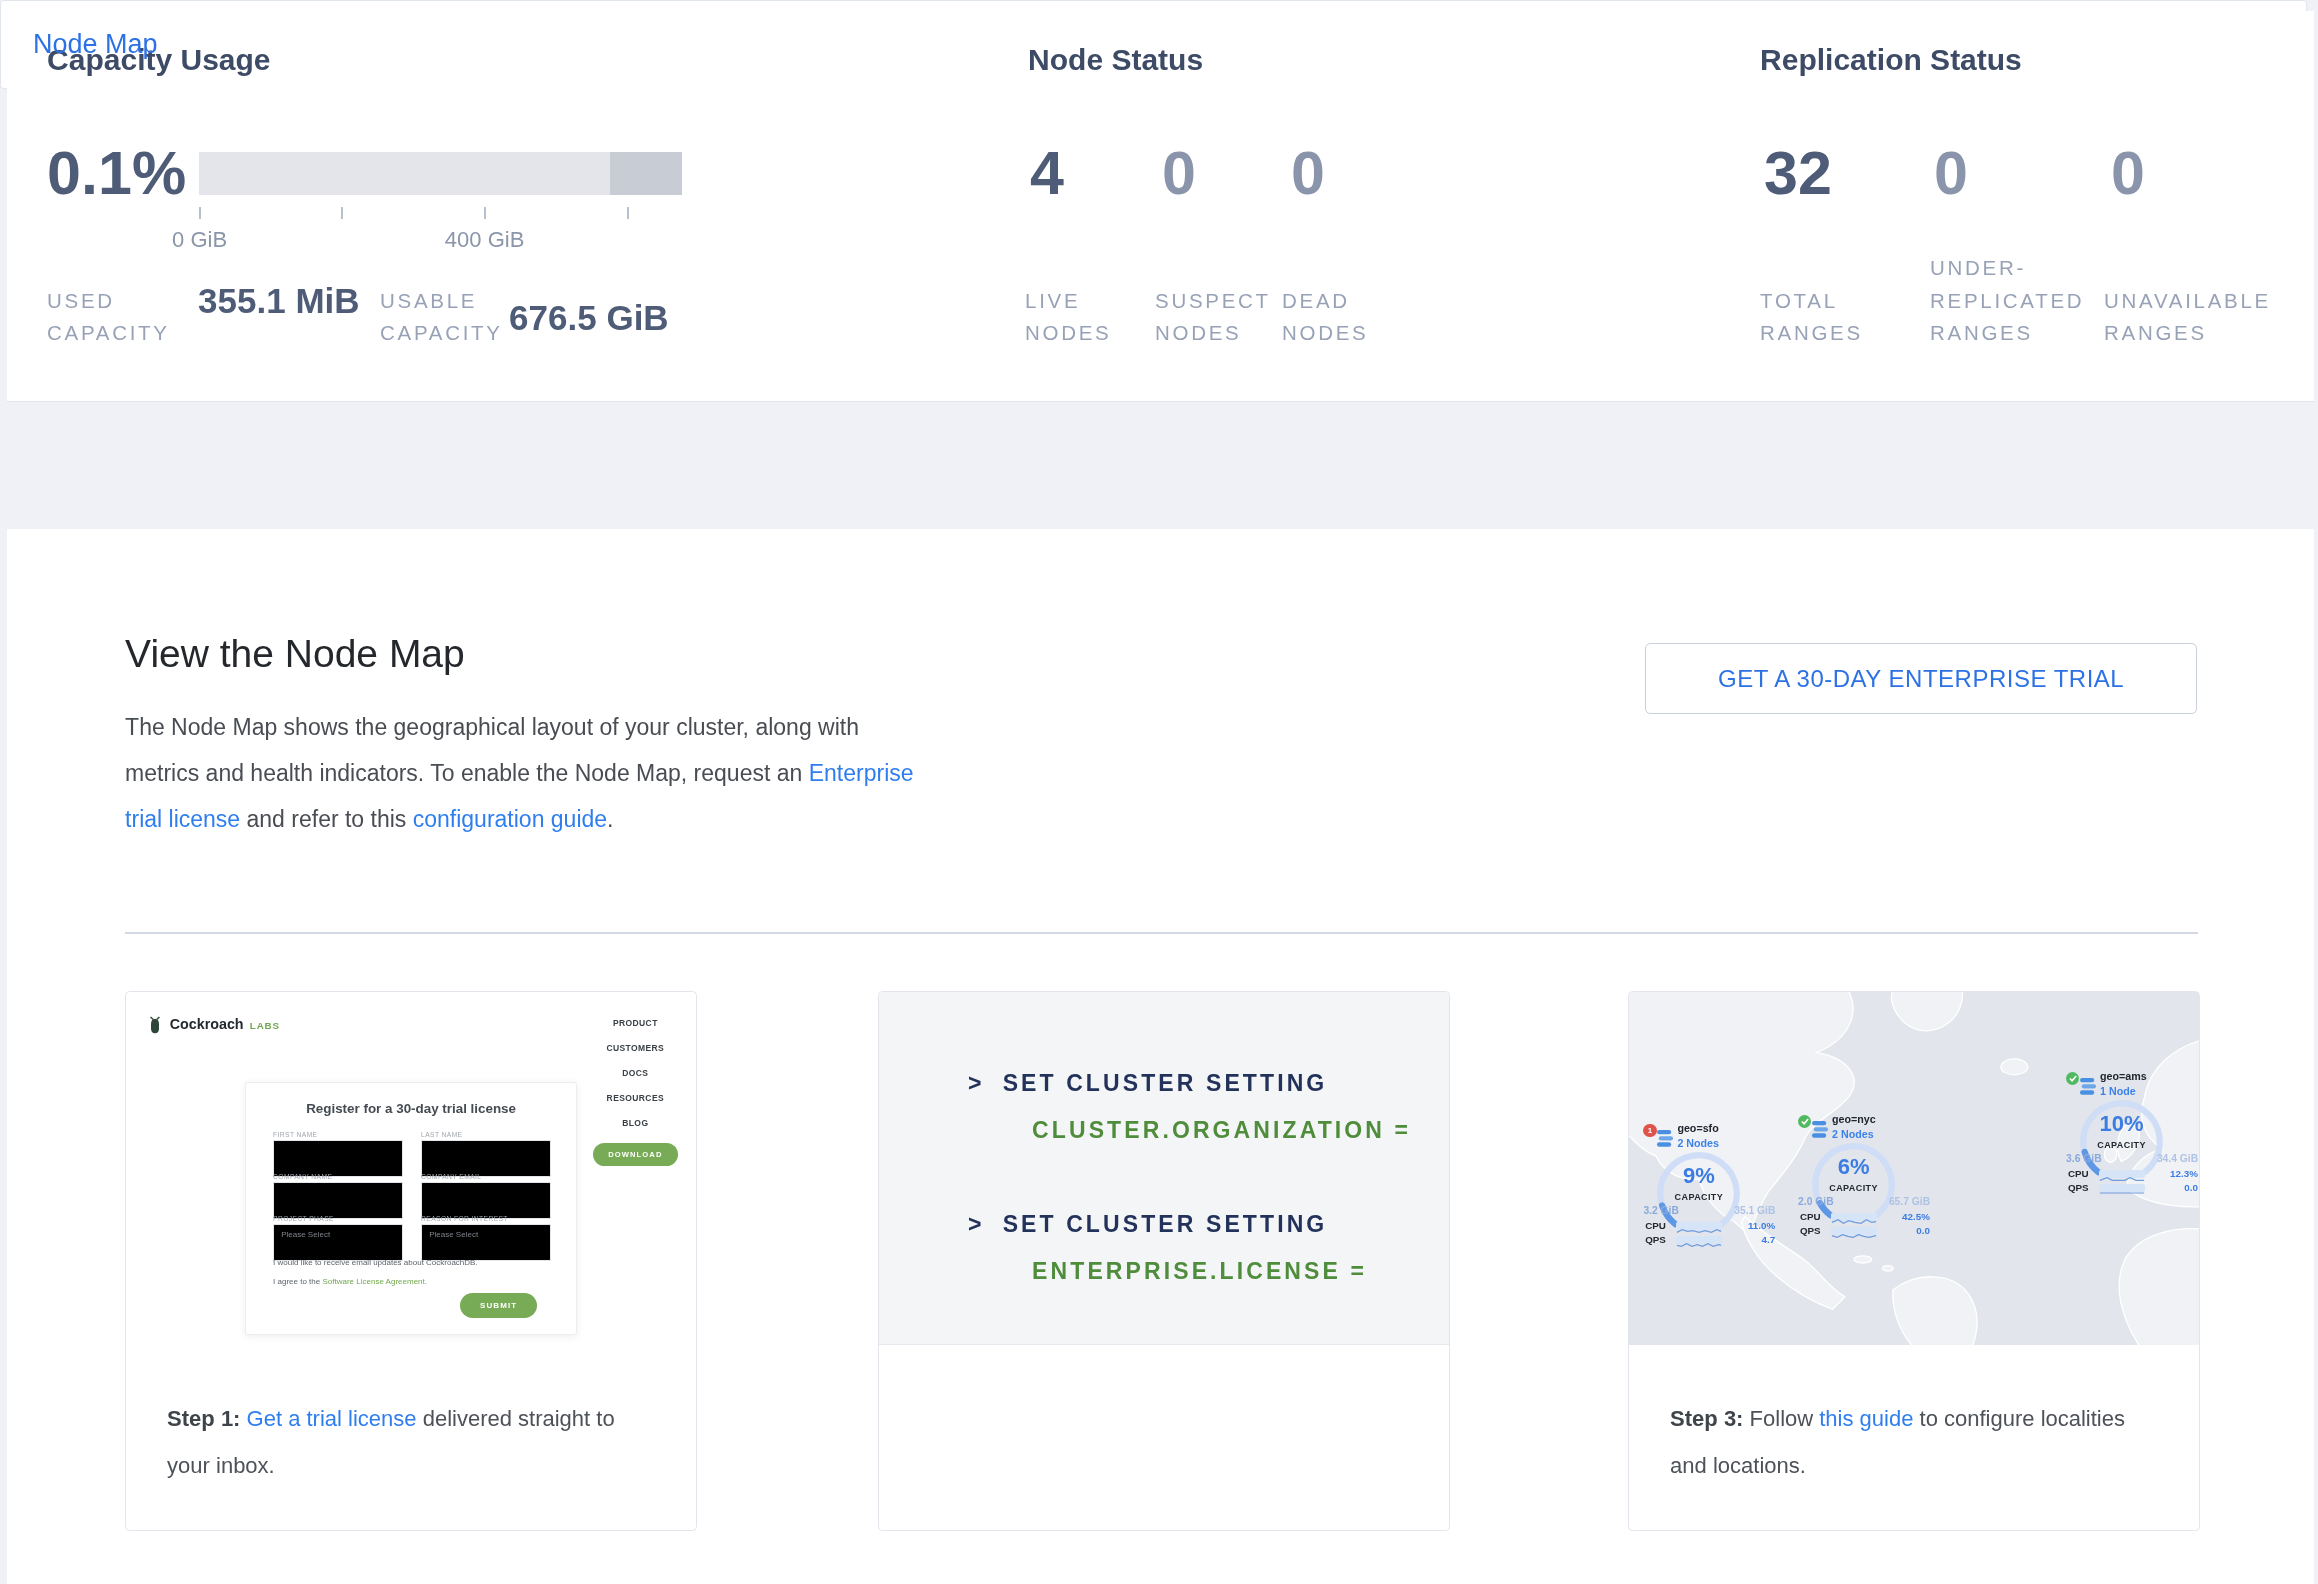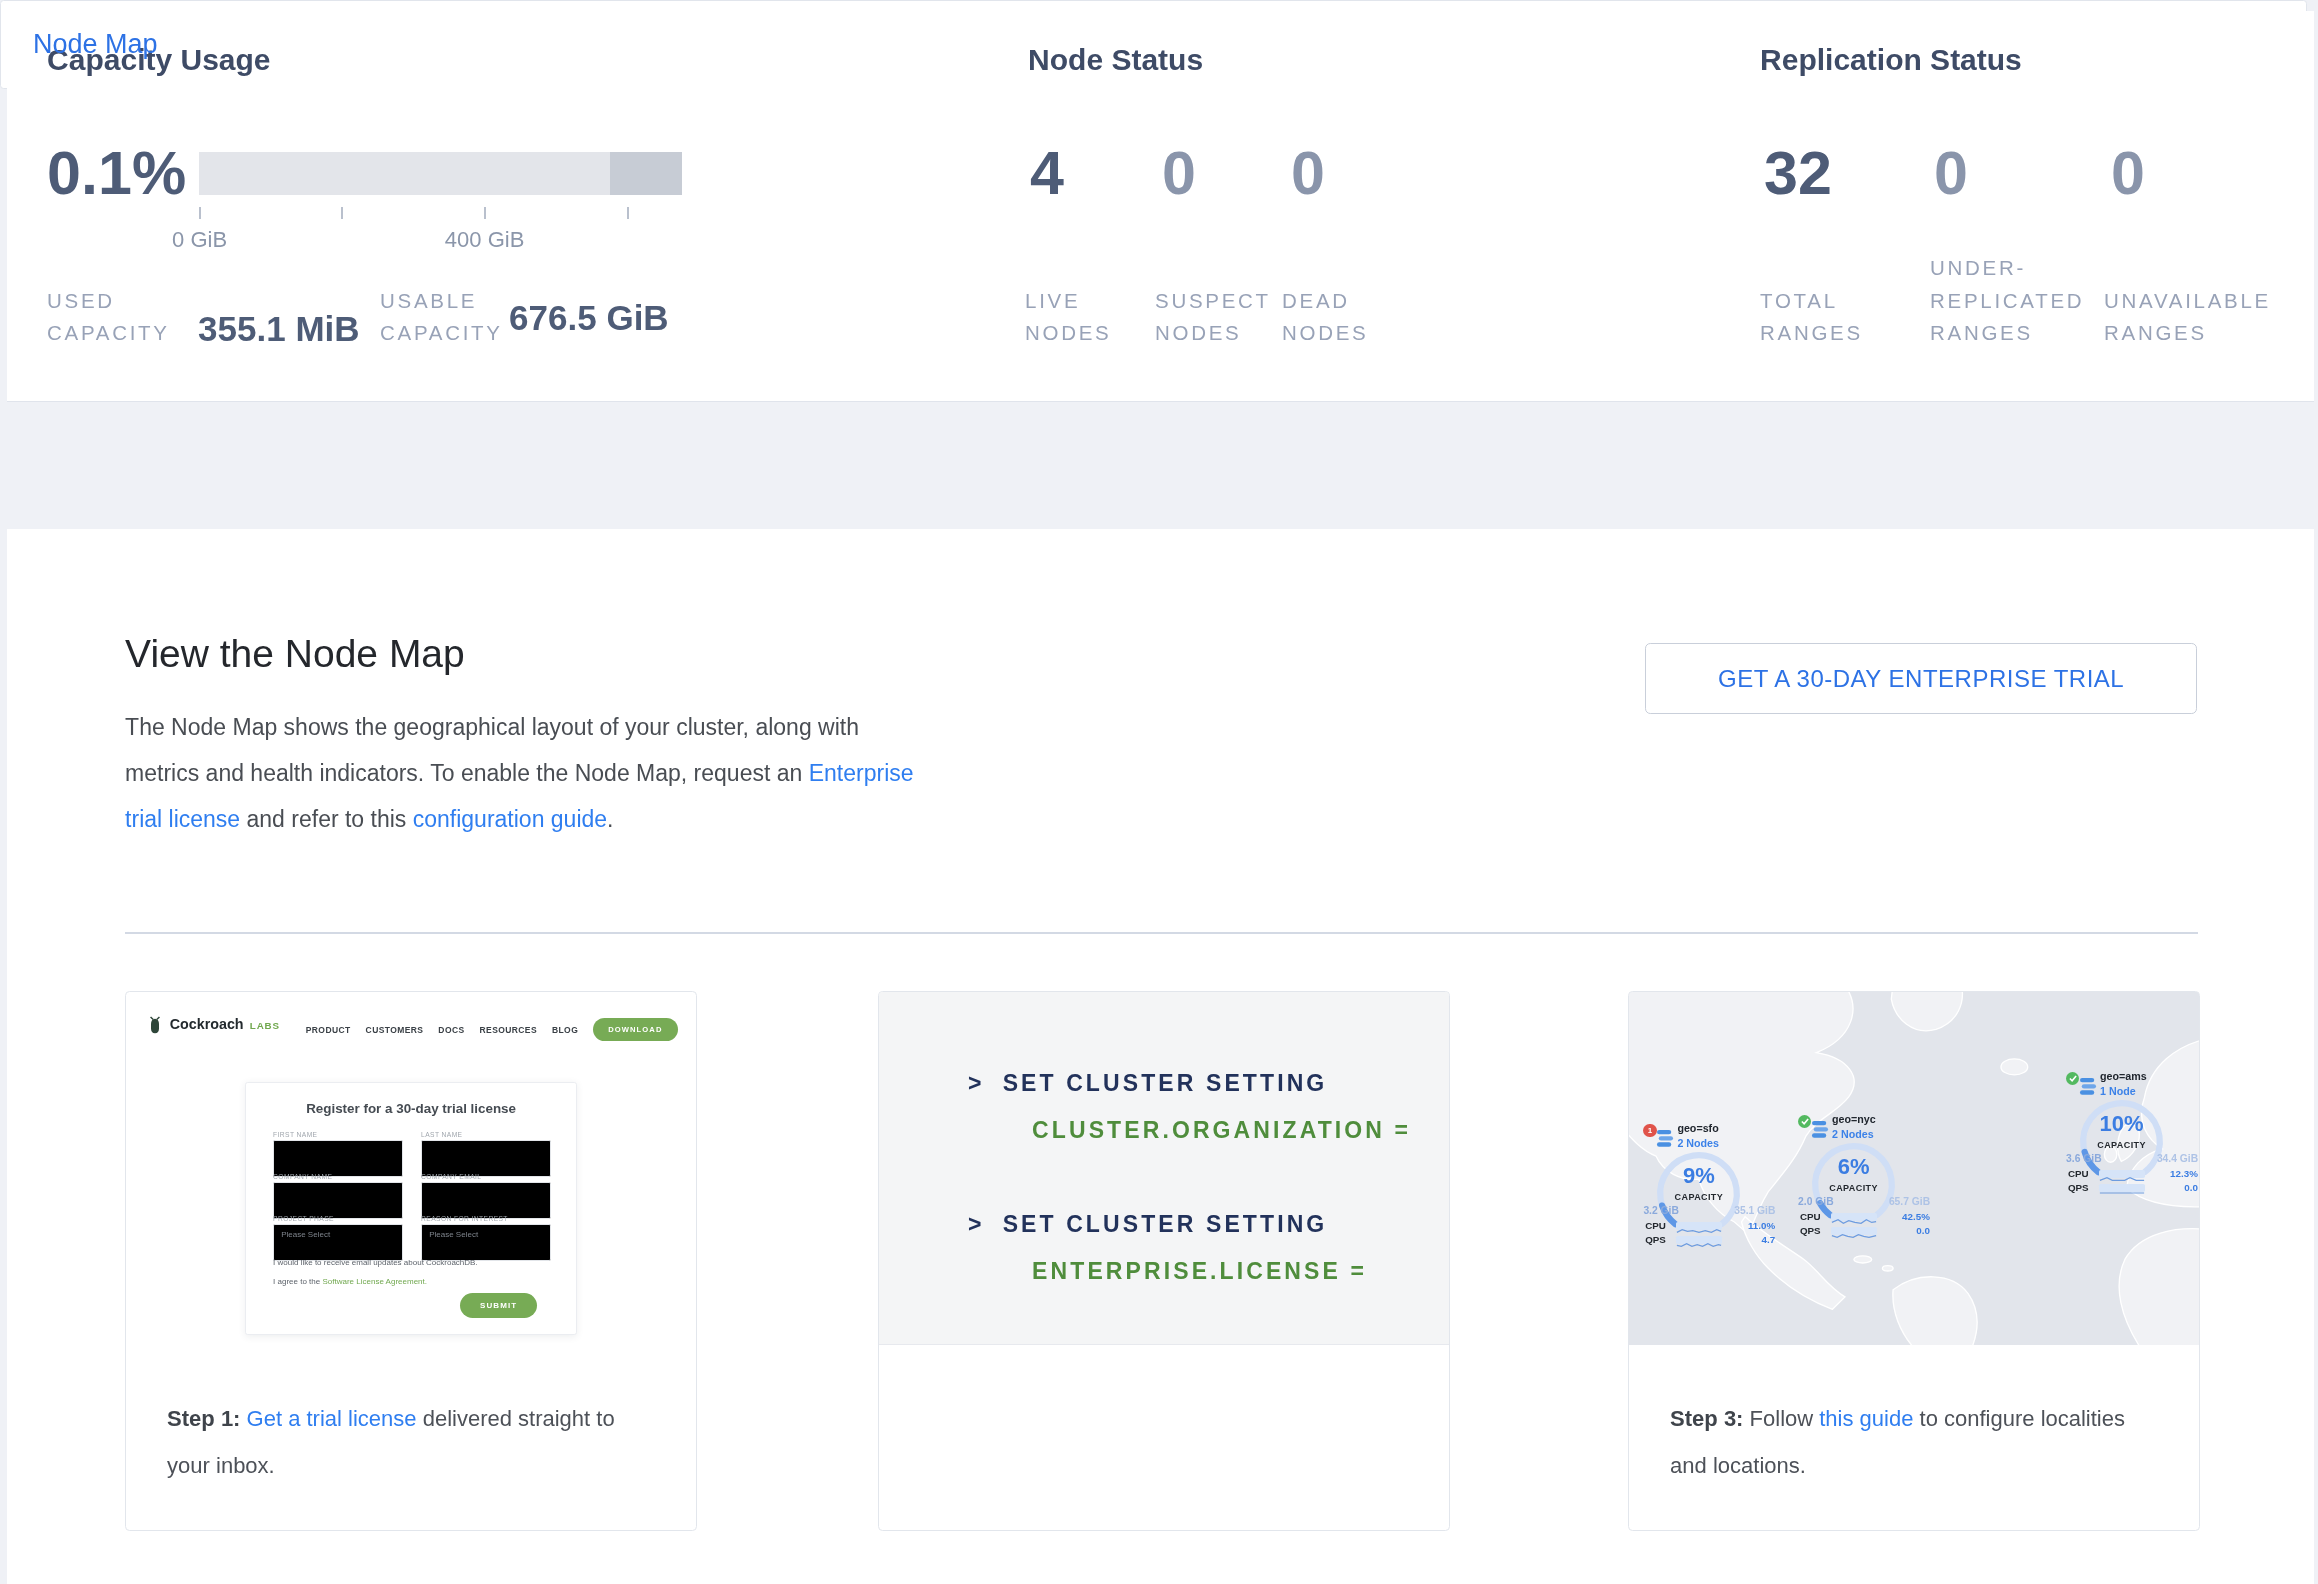--- a/index.html
+++ b/index.html
@@ -37,21 +37,21 @@
 
   
   .card { position:absolute; width:572px; height:540px; background:#fff; border:0.9px solid #e2e6ec; border-radius:4.5px; overflow:hidden; }
   .caption { position:absolute; left:41px; right:37px; top:403px; font-size:22px; line-height:47px; color:#4d5158; }
   .cap-label { font-weight:700; color:#3f444b; }
 
   
   .mini { position:absolute; left:0; top:8px; width:571px; height:383px; background:#fff; }
   .mini-brand-text { font-size:14.3px; font-weight:800; color:#232a2e; }
   .mini-brand-suffix { font-size:9.8px; font-weight:700; color:#71a84f; letter-spacing:0.9px; }
-  .mini-nav { position:absolute; right:19.6px; top:18px; display:flex; align-items:center; gap:15px; }
+  .mini-nav { position:absolute; right:19.6px; top:18px; display:flex; align-items:center; gap:15px;flex-direction:column; }
   .mini-nav-item { font-size:8.5px; font-weight:700; letter-spacing:0.4px; color:#3a4046; cursor:pointer; }
   .mini-pill { padding:7.1px 15px; border-radius:13.4px; background:#77ab55; color:#fff; font-size:7.6px; font-weight:700; letter-spacing:1.1px; cursor:pointer; }
   .mini-form { position:absolute; left:119px; top:82px; width:332px; height:253px; background:#fff; border:0.9px solid #ebedf1; border-radius:2.7px; box-shadow:0 1.8px 7.1px rgba(40,50,60,0.08); }
   .mf-title { position:absolute; left:0; top:18px; width:100%; text-align:center; font-size:13.4px; font-weight:700; color:#454b52; }
   .mf-label { position:absolute; font-size:6.7px; letter-spacing:0.4px; color:#a0a6ad; }
   .mf-input { position:absolute; width:130px; height:37px; background:#000000; border:0.9px solid #e2e5e9; border-radius:1.8px; font-size:8px; color:#7e848c; line-height:19.6px; padding-left:7.1px; }
   .mf-checkrow { position:absolute; display:flex; align-items:center; gap:7.1px; }
   .mf-checktext { font-size:8px; color:#5d636b; }
   .mf-green { color:#71a84f; cursor:pointer; }
   .mf-submit { position:absolute; left:214px; top:210px; width:77px; height:25px; background:#77ab55; border-radius:12.5px;
@@ -99,21 +99,21 @@
       <div class="seg-dark"></div>
     </div>
     <div class="a tickline" style="left:192px; top:196px;"></div>
     <div class="a tickline" style="left:334px; top:196px;"></div>
     <div class="a tickline" style="left:477px; top:196px;"></div>
     <div class="a tickline" style="left:620px; top:196px;"></div>
     <div class="a ticklabel" style="left:192px; top:216px;">0 GiB</div>
     <div class="a ticklabel" style="left:477px; top:216px;">400 GiB</div>
     <div class="a lbl" style="left:40px; top:275px;">USED</div>
     <div class="a lbl" style="left:40px; top:307px;">CAPACITY</div>
-    <div class="a statval" style="left:191px; top:298px;">355.1 MiB</div>
+    <div class="a statval" style="left:191px; top:270px;">355.1 MiB</div>
     <div class="a lbl" style="left:373px; top:275px;">USABLE</div>
     <div class="a lbl" style="left:373px; top:307px;">CAPACITY</div>
     <div class="a statval" style="left:502px; top:287px;">676.5 GiB</div>
 
     <div class="a sec-title" style="left:1021px; top:32px;">Node Status</div>
     <div class="a bignum" style="left:1023px; top:132px;">4</div>
     <div class="a bignum muted" style="left:1155px; top:132px;">0</div>
     <div class="a bignum muted" style="left:1284px; top:132px;">0</div>
     <div class="a lbl" style="left:1018px; top:275px;">LIVE</div>
     <div class="a lbl" style="left:1018px; top:307px;">NODES</div>

